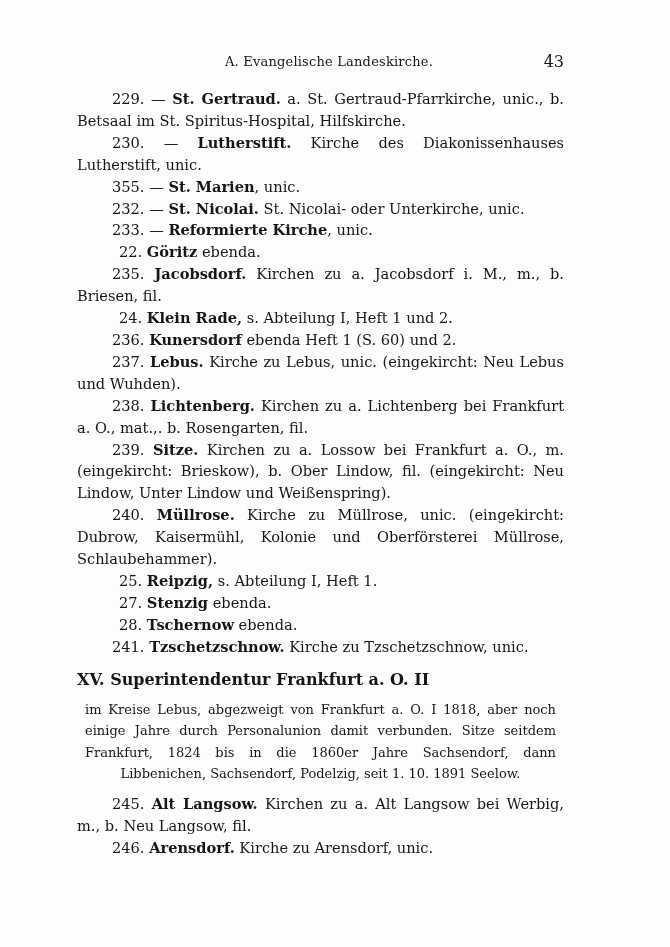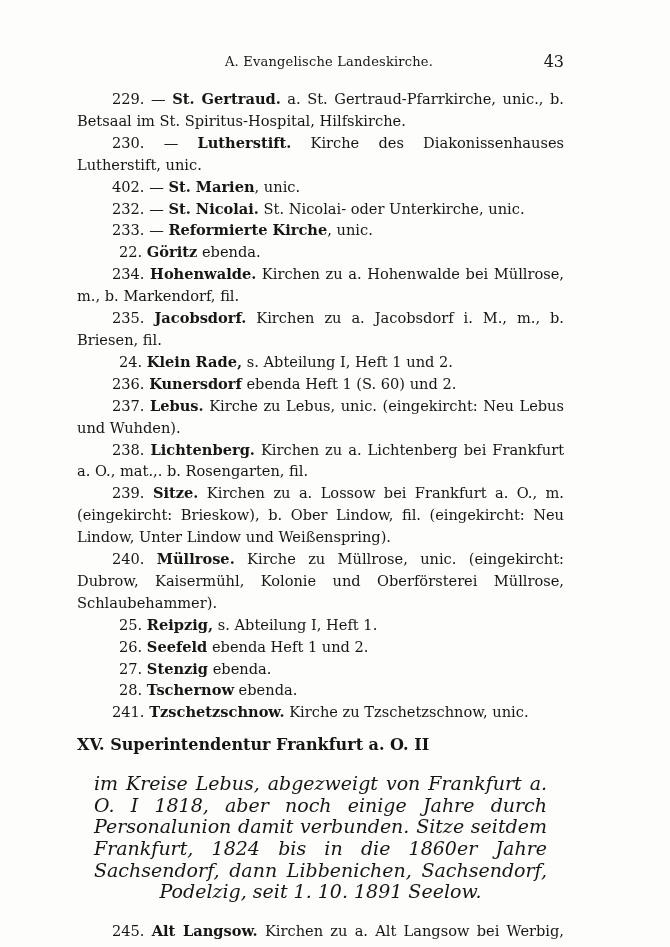--- a/index.html
+++ b/index.html
@@ -7,48 +7,46 @@
          font-family:"DejaVu Serif", serif; color:#161616; }
   .page { position:absolute; left:77px; top:54px; width:487px; }
   .header { position:relative; height:22px; font-size:13px; }
   .header .title { position:absolute; left:17px; right:0; text-align:center; letter-spacing:0.2px; }
   .header .pnum { position:absolute; right:0; top:-2px; font-size:16px; }
   .body { margin-top:12px; font-size:14.6px; line-height:21.9px; }
   .entry { text-align:justify; text-align-last:left; text-indent:35px; margin:0; }
   .entry.short { text-indent:42px; }
   .entry b { font-weight:bold; }
   .section-title { text-align:left; font-size:16px; font-weight:bold; margin-top:11px; line-height:22px; }
-  .section-desc { text-align:justify; text-align-last:center; font-size:19px; line-height:21.6px; margin:17px;font-style:italic; }
+  .section-desc { text-align:justify; text-align-last:center; font-size:13px; line-height:21.6px; margin:8px; }
 </style>
 </head>
 <body>
 
 <div class="page">
   <div class="header">
     <span class="title">A. Evangelische Landeskirche.</span>
     <span class="pnum">43</span>
   </div>
 
   <div class="body" id="entries">
       <p class="entry"><span>229.</span> <span>—</span> <b>St. Gertraud.</b><span> a. St. Gertraud-Pfarrkirche, unic., b. Betsaal im St. Spiritus-Hospital, Hilfskirche.</span></p>
       <p class="entry"><span>230.</span> <span>—</span> <b>Lutherstift.</b><span> Kirche des Diakonissenhauses Lutherstift, unic.</span></p>
-      <p class="entry"><span>402.</span> <span>—</span> <b>St. Marien</b><span>, unic.</span></p>
+      <p class="entry"><span>355.</span> <span>—</span> <b>St. Marien</b><span>, unic.</span></p>
       <p class="entry"><span>232.</span> <span>—</span> <b>St. Nicolai.</b><span> St. Nicolai- oder Unterkirche, unic.</span></p>
       <p class="entry"><span>233.</span> <span>—</span> <b>Reformierte Kirche</b><span>, unic.</span></p>
       <p class="entry short"><span>22.</span> <b>Göritz</b><span> ebenda.</span></p>
-      <p class="entry"><span>234.</span> <b>Hohenwalde.</b><span> Kirchen zu a. Hohenwalde bei Müllrose, m., b. Markendorf, fil.</span></p>
       <p class="entry"><span>235.</span> <b>Jacobsdorf.</b><span> Kirchen zu a. Jacobsdorf i. M., m., b. Briesen, fil.</span></p>
       <p class="entry short"><span>24.</span> <b>Klein Rade,</b><span> s. Abteilung I, Heft 1 und 2.</span></p>
       <p class="entry"><span>236.</span> <b>Kunersdorf</b><span> ebenda Heft 1 (S. 60) und 2.</span></p>
       <p class="entry"><span>237.</span> <b>Lebus.</b><span> Kirche zu Lebus, unic. (eingekircht: Neu Lebus und Wuhden).</span></p>
       <p class="entry"><span>238.</span> <b>Lichtenberg.</b><span> Kirchen zu a. Lichtenberg bei Frankfurt a. O., mat.,. b. Rosengarten, fil.</span></p>
       <p class="entry"><span>239.</span> <b>Sitze.</b><span> Kirchen zu a. Lossow bei Frankfurt a. O., m. (eingekircht: Brieskow), b. Ober Lindow, fil. (eingekircht: Neu Lindow, Unter Lindow und Weißenspring).</span></p>
       <p class="entry"><span>240.</span> <b>Müllrose.</b><span> Kirche zu Müllrose, unic. (eingekircht: Dubrow, Kaisermühl, Kolonie und Oberförsterei Müllrose, Schlaubehammer).</span></p>
       <p class="entry short"><span>25.</span> <b>Reipzig,</b><span> s. Abteilung I, Heft 1.</span></p>
-      <p class="entry short"><span>26.</span> <b>Seefeld</b><span> ebenda Heft 1 und 2.</span></p>
       <p class="entry short"><span>27.</span> <b>Stenzig</b><span> ebenda.</span></p>
       <p class="entry short"><span>28.</span> <b>Tschernow</b><span> ebenda.</span></p>
       <p class="entry"><span>241.</span> <b>Tzschetzschnow.</b><span> Kirche zu Tzschetzschnow, unic.</span></p>
     </div>
 
   <div class="section-title">XV. Superintendentur Frankfurt a. O. II</div>
   <p class="section-desc">im Kreise Lebus, abgezweigt von Frankfurt a. O. I 1818, aber noch einige Jahre durch Personalunion damit verbunden. Sitze seitdem Frankfurt, 1824 bis in die 1860er Jahre Sachsendorf, dann Libbenichen, Sachsendorf, Podelzig, seit 1. 10. 1891 Seelow.</p>
 
   <div class="body" style="margin-top:2px" id="entries2">
       <p class="entry"><span>245.</span> <b>Alt Langsow.</b><span> Kirchen zu a. Alt Langsow bei Werbig, m., b. Neu Langsow, fil.</span></p>

